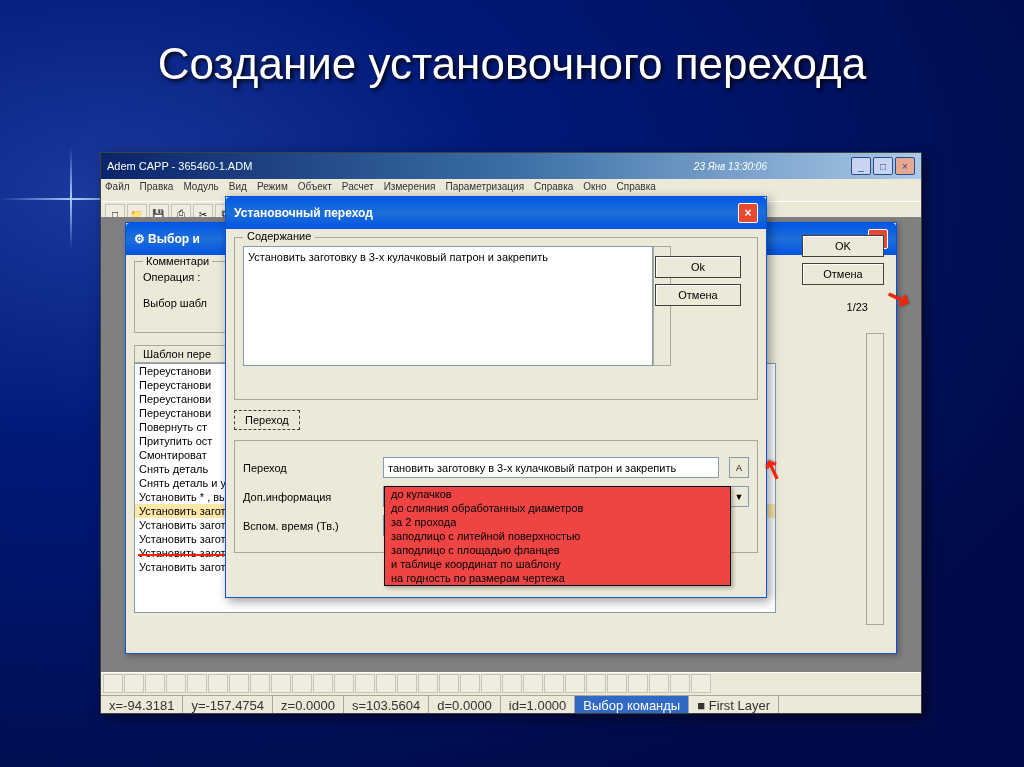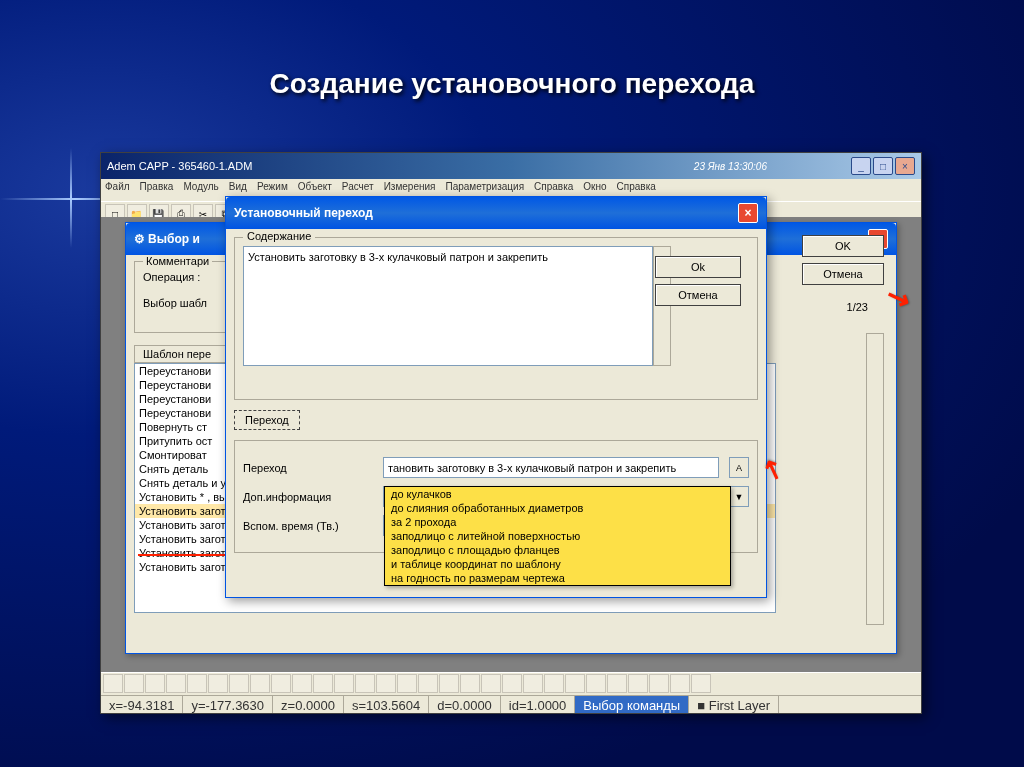--- a/index.html
+++ b/index.html
@@ -1,16 +1,16 @@
 <!DOCTYPE html>
 <html><head>
 <meta charset="utf-8">
 <style>
 body{margin:0;width:1024px;height:767px;background:radial-gradient(ellipse at 10% 25%,#1a3a9e 0%,#001a7a 30%,#000b4a 80%);font-family:Tahoma,Arial,sans-serif;overflow:hidden;position:relative}
-.slide-title{color:#fff;font-size:28px;font-weight:bold;text-align:center;padding-top:68px;text-shadow:2px 2px 4px #000}
+.slide-title{color:#fff;font-size:44px;font-weight:normal;text-align:center;padding-top:39px;text-shadow:2px 2px 4px #000}
 .flare{position:absolute;top:198px;left:0;width:150px;height:2px;background:linear-gradient(90deg,transparent,#aaccff,transparent)}
 .flare::before{content:'';position:absolute;top:-50px;left:70px;width:2px;height:100px;background:linear-gradient(180deg,transparent,#aaccff,transparent)}
 
 .app-window{position:absolute;top:152px;left:100px;width:820px;height:560px;background:#d4d0c8;border:1px solid #404040;box-shadow:4px 4px 12px rgba(0,0,0,.5)}
 .app-titlebar{height:20px;background:linear-gradient(90deg,#0a246a 0%,#3a6ea5 50%,#aacae8 100%);color:#fff;font-size:11px;padding:3px 6px;display:flex;align-items:center;justify-content:space-between}
 .win-controls{display:flex;gap:2px}
 .win-btn{width:18px;height:16px;background:#c8d4f0;border:1px solid #2a4a8a;border-radius:2px;font-size:10px;display:flex;align-items:center;justify-content:center;color:#2a4a8a;cursor:pointer}
 .app-menubar{height:18px;background:#ece9d8;font-size:10px;padding:2px 4px;display:flex;gap:10px;color:#333}
 .app-toolbar{height:22px;background:#ece9d8;border-top:1px solid #fff;border-bottom:1px solid #aca899;padding:2px 4px;display:flex;gap:2px}
 .tb-btn{width:18px;height:18px;border:1px solid #c8c4b8;background:#f0ede0;display:flex;align-items:center;justify-content:center;font-size:10px}
@@ -46,21 +46,21 @@
 .fieldset{border:1px solid #aca899;padding:8px;position:relative}
 .fs-label{position:absolute;top:-8px;left:8px;background:#ece9d8;padding:0 4px;font-size:11px}
 .textarea{width:400px;height:110px;background:#fff;border:1px solid #7f9db9;padding:4px;font-size:11px;resize:none;font-family:inherit}
 .ta-scroll{display:inline-block;width:16px;height:118px;background:#ece9d8;border:1px solid #aca899;vertical-align:top}
 .dlg2-btns{position:absolute;top:18px;right:16px;display:flex;flex-direction:column;gap:6px}
 .tab-btn{border:1px dashed #404040;padding:3px 10px;background:#ece9d8;font-size:11px;display:inline-block;cursor:pointer}
 .form-row{display:flex;align-items:center;gap:10px;margin:8px 0}
 .form-row label{width:130px;font-size:11px}
 .textfield{flex:1;background:#fff;border:1px solid #7f9db9;padding:2px 4px;font-size:11px;height:15px}
 .combo-btn{width:18px;height:19px;background:#ece9d8;border:1px solid #7f9db9;display:flex;align-items:center;justify-content:center;font-size:9px;cursor:pointer}
-.dropdown{position:absolute;background:#fde047;border:1px solid #000;font-size:11px;z-index:10;box-shadow:2px 2px 4px rgba(0,0,0,.3)}
+.dropdown{position:absolute;background:#ef4444;border:1px solid #000;font-size:11px;z-index:10;box-shadow:2px 2px 4px rgba(0,0,0,.3)}
 .dropdown .opt{padding:1px 6px}
 .gear-icon{font-size:12px;color:#fff}
 </style>
 </head>
 <body>
 
 <div class="slide-title">Создание установочного перехода</div>
 <div class="flare"></div>
 
 <div class="app-window">
@@ -123,21 +123,21 @@
       <div class="bt-btn"></div>
       <div class="bt-btn"></div>
       <div class="bt-btn"></div>
       <div class="bt-btn"></div>
       <div class="bt-btn"></div>
       <div class="bt-btn"></div>
       <div class="bt-btn"></div>
   </div>
   <div class="app-status">
     <div class="status-cell">x=-94.3181</div>
-    <div class="status-cell">y=-177.3630</div>
+    <div class="status-cell">y=-157.4754</div>
     <div class="status-cell">z=0.0000</div>
     <div class="status-cell">s=103.5604</div>
     <div class="status-cell">d=0.0000</div>
     <div class="status-cell">id=1.0000</div>
     <div class="status-cell" style="background:#316ac5;color:#fff">Выбор команды</div>
     <div class="status-cell">■ <span>First Layer</span></div>
   </div>
 </div>
 
 <div class="dlg1">

